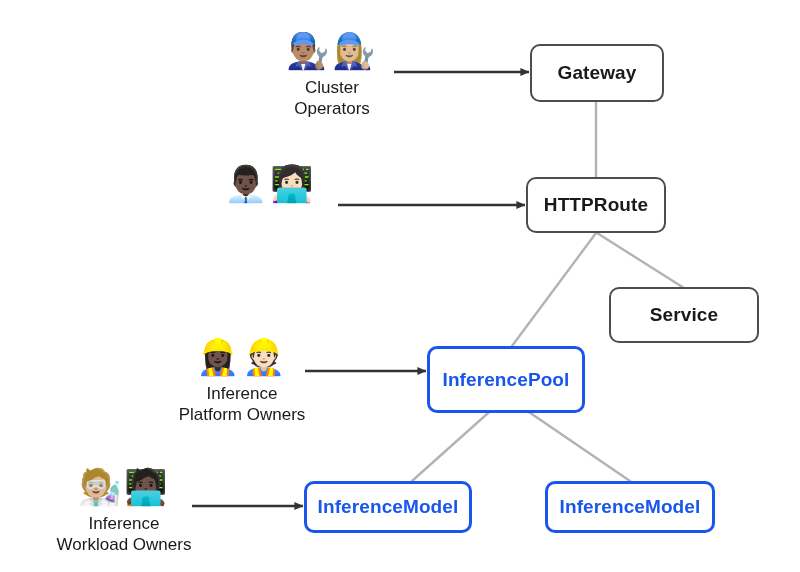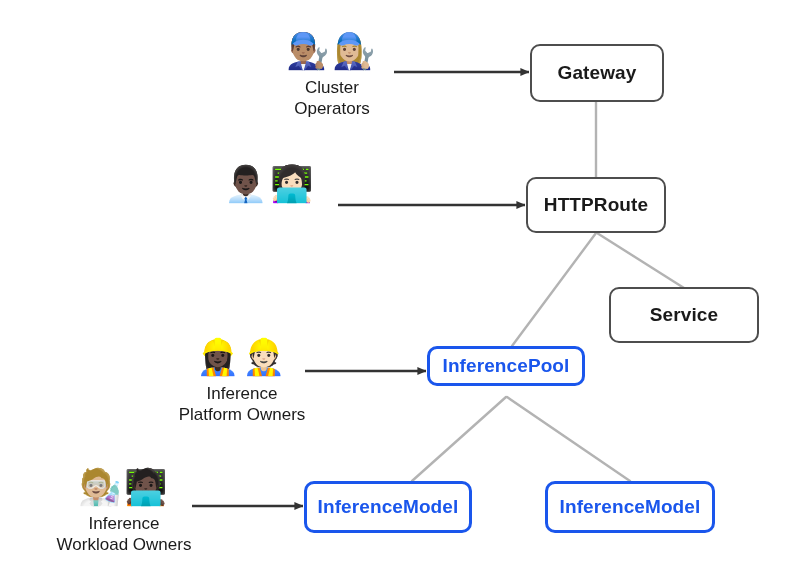--- a/index.html
+++ b/index.html
@@ -44,21 +44,21 @@
   }
   .node.blue {
     border-color: #1a56ec;
     color: #1a56ec;
     border-width: 3px;
   }
 
   #node-gateway      { left: 530px; top: 44px;  width: 134px; height: 58px; font-size: 19px; }
   #node-httproute    { left: 526px; top: 177px; width: 140px; height: 56px; font-size: 19px; }
   #node-service      { left: 609px; top: 287px; width: 150px; height: 56px; font-size: 19px; }
-  #node-inferencepool{ left: 427px; top: 346px; width: 158px; height: 40px; font-size: 19px; }
+  #node-inferencepool{ left: 427px; top: 346px; width: 158px; height: 67px; font-size: 19px; }
   #node-model-left   { left: 304px; top: 481px; width: 168px; height: 52px; font-size: 19px; }
   #node-model-right  { left: 545px; top: 481px; width: 170px; height: 52px; font-size: 19px; }
 
   
   .persona {
     position: absolute;
     display: flex;
     flex-direction: column;
     align-items: center;
     text-align: center;

